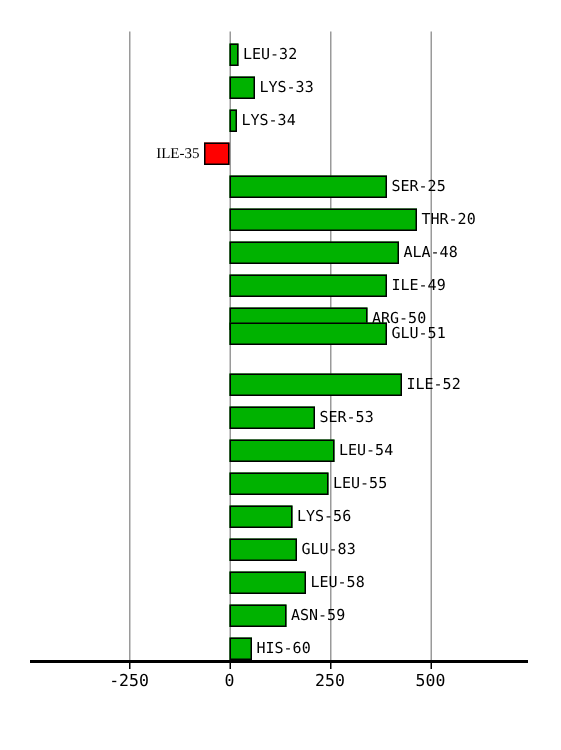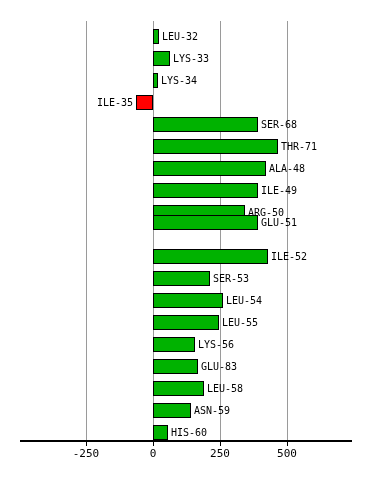--- a/index.html
+++ b/index.html
@@ -132,31 +132,31 @@
           <div class="bar-label right" style="left: 162px;">LEU-32</div>
         </div>
         <div class="bar-row" style="top: 48px;">
           <div class="bar pos" title="LYS-33: 64%" style="left: 153px; width: 17px;"></div>
           <div class="bar-label right" style="left: 173px;">LYS-33</div>
         </div>
         <div class="bar-row" style="top: 70px;">
           <div class="bar pos" title="LYS-34: 19%" style="left: 153px; width: 5px;"></div>
           <div class="bar-label right" style="left: 161px;">LYS-34</div>
         </div>
-        <div class="bar-row" style="top: 92px;">
+        <div class="bar-row" style="top: 92px; font-family: Liberation Serif, serif;">
           <div class="bar neg" title="ILE-35: -64%" style="left: 136px; width: 17px;"></div>
           <div class="bar-label left" style="left: 0px; width: 133px;">ILE-35</div>
         </div>
         <div class="bar-row" style="top: 114px;">
           <div class="bar pos" title="SER-46: 393%" style="left: 153px; width: 105px;"></div>
-          <div class="bar-label right" style="left: 261px;">SER-68</div>
+          <div class="bar-label right" style="left: 261px;">SER-25</div>
         </div>
         <div class="bar-row" style="top: 136px;">
           <div class="bar pos" title="THR-47: 468%" style="left: 153px; width: 125px;"></div>
-          <div class="bar-label right" style="left: 281px;">THR-71</div>
+          <div class="bar-label right" style="left: 281px;">THR-20</div>
         </div>
         <div class="bar-row" style="top: 158px;">
           <div class="bar pos" title="ALA-48: 423%" style="left: 153px; width: 113px;"></div>
           <div class="bar-label right" style="left: 269px;">ALA-48</div>
         </div>
         <div class="bar-row" style="top: 180px;">
           <div class="bar pos" title="ILE-49: 393%" style="left: 153px; width: 105px;"></div>
           <div class="bar-label right" style="left: 261px;">ILE-49</div>
         </div>
         <div class="bar-row" style="top: 202px;">

